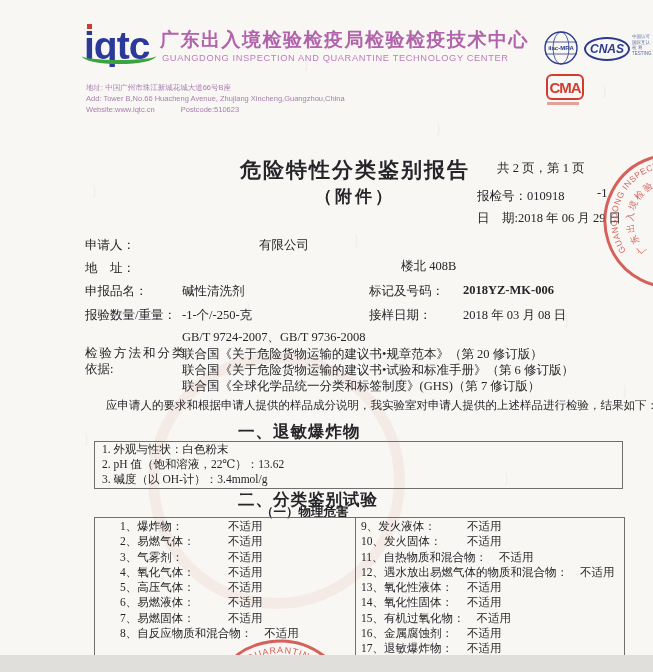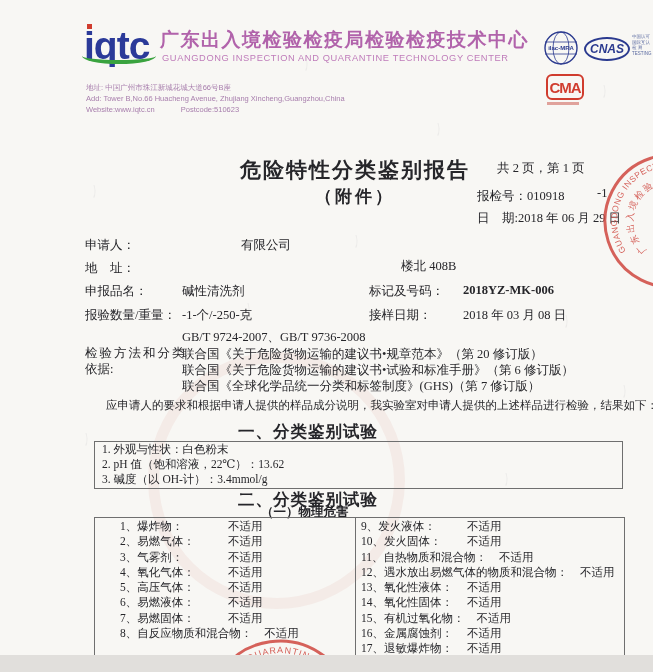--- a/index.html
+++ b/index.html
@@ -118,21 +118,21 @@
   <div class="abs doc-title" style="left:190px;top:156px;width:330px">危险特性分类鉴别报告</div>
 
   <div class="abs meta" style="left:497px;top:160px">共 2 页，第 1 页</div>
   <div class="abs meta" style="left:477px;top:188px">
     <span>报检号：</span><span>010918</span>
   </div>
   <div class="abs meta" style="left:597px;top:186px">-1</div>
   <div class="abs meta" style="left:477px;top:210px">日　期:2018 年 06 月 29 日</div>
 
   <div class="abs f" style="left:85px;top:237px">申请人：</div>
-  <div class="abs f" style="left:241px;top:237px">有限公司</div>
+  <div class="abs f" style="left:259px;top:237px">有限公司</div>
 
   <div class="abs f" style="left:85px;top:260px">地　址：</div>
   <div class="abs f" style="left:401px;top:258px">楼北 408B</div>
 
   <div class="abs f" style="left:85px;top:283px">申报品名：</div>
   <div class="abs f" style="left:182px;top:283px">碱性清洗剂</div>
   <div class="abs f" style="left:369px;top:283px">标记及号码：</div>
   <div class="abs f" style="left:463px;top:283px;font-family:'Liberation Serif',serif;font-weight:bold">2018YZ-MK-006</div>
 
   <div class="abs f" style="left:85px;top:307px">报验数量/重量：</div>
@@ -143,21 +143,21 @@
   <div class="abs f" style="left:182px;top:329px">GB/T 9724-2007、GB/T 9736-2008</div>
 
   <div class="abs f" style="left:85px;top:345px;letter-spacing:2px">检验方法和分类</div>
   <div class="abs f" style="left:85px;top:361px">依据:</div>
   <div class="abs f" style="left:182px;top:346px">联合国《关于危险货物运输的建议书•规章范本》（第 20 修订版）</div>
   <div class="abs f" style="left:182px;top:362px">联合国《关于危险货物运输的建议书•试验和标准手册》（第 6 修订版）</div>
   <div class="abs f" style="left:182px;top:378px">联合国《全球化学品统一分类和标签制度》(GHS)（第 7 修订版）</div>
 
   <div class="abs small" style="left:106px;top:398px">应申请人的要求和根据申请人提供的样品成分说明，我实验室对申请人提供的上述样品进行检验，结果如下：</div>
 
-  <div class="abs h1" style="left:238px;top:421px">一、分类鉴别试验</div>
+  <div class="abs h1" style="left:238px;top:421px">一、退敏爆炸物</div>
   <div class="box1">
     <div>1.  外观与性状：白色粉末</div>
     <div>2. pH 值（饱和溶液，22℃）：13.62</div>
     <div>3. 碱度（以 OH-计）：3.4mmol/g</div>
   </div>
 
   <div class="abs h1" style="left:238px;top:489px">二、分类鉴别试验</div>
   <div class="abs h2" style="left:261px;top:504px">（一）物理危害</div>
 
   <div class="ptable">

